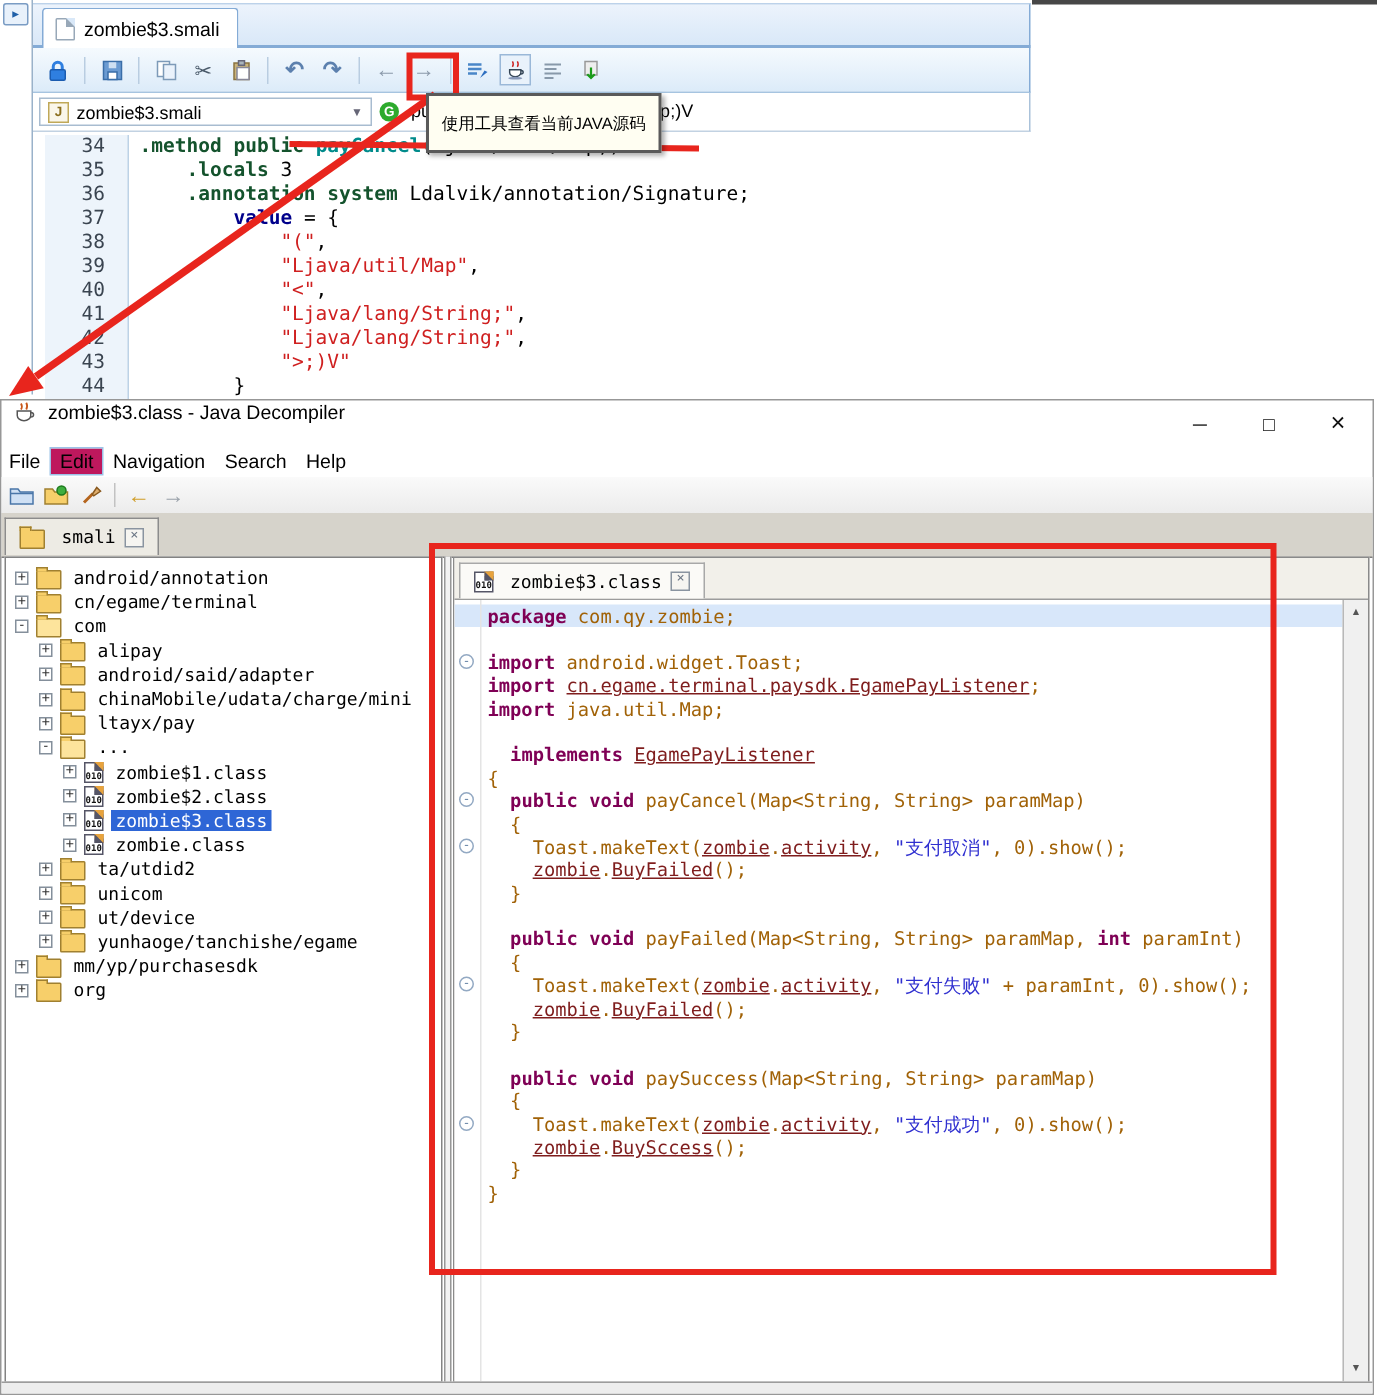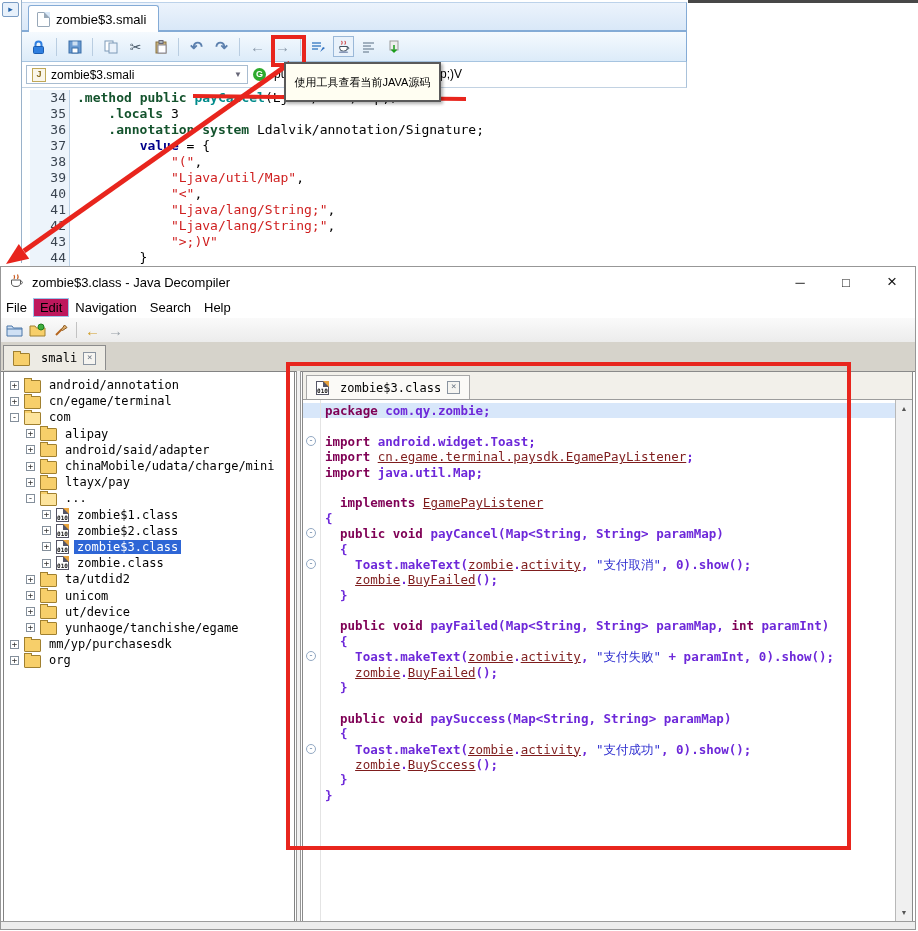--- a/index.html
+++ b/index.html
@@ -31,36 +31,36 @@
          background:#fff;display:flex;align-items:center;gap:5px;padding:0 5px;font-size:12px;}
   .ic-j{width:12px;height:12px;background:#faf6ea;border:1px solid #c0a858;color:#8a6d1c;font-weight:bold;
         font-size:9px;text-align:center;line-height:11px;flex:none;}
   .combo-arrow{margin-left:auto;color:#667;font-size:8px;}
   .gicon{position:absolute;left:231px;top:6px;width:13px;height:13px;border-radius:50%;background:#2daa2d;color:#fff;
          font-weight:bold;font-size:9px;text-align:center;line-height:13px;}
   .method-text{position:absolute;left:252px;top:5px;font-size:12px;white-space:pre;}
   .mlink{color:#2244cc;font-weight:bold;text-decoration:underline;}
   .editor{position:absolute;left:22px;top:88px;width:666px;height:178px;background:#fff;padding-top:2px;box-sizing:border-box;}
   .sm-row{display:flex;height:16px;font-family:"DejaVu Sans Mono",monospace;font-size:13px;line-height:16px;}
-  .lnum{width:40px;margin-left:8px;background:#edf4fb;border-right:1px solid #bdd2e6;color:#3a4450;
-        text-align:right;padding-right:3px;box-sizing:border-box;flex:none;}
+  .lnum{width:56px;margin-left:8px;background:#edf4fb;border-right:1px solid #bdd2e6;color:#3a4450;
+        text-align:right;padding-right:15px;box-sizing:border-box;flex:none;}
   .lcode{padding-left:7px;white-space:pre;}
   .sm-k{color:#14532d;font-weight:bold;}
   .sm-t{color:#008b8b;font-weight:bold;}
   .sm-v{color:#00008b;font-weight:bold;}
   .sm-s{color:#cf1f1f;}
   .sm-p{color:#000;}
   .dark-top-line{position:absolute;left:687px;top:0;width:231px;height:3px;background:#474747;}
   
   .tooltip{position:absolute;left:284px;top:62px;width:157px;height:40px;box-sizing:border-box;background:#fffef2;
            border:2px solid #5a5a5a;box-shadow:2px 2px 3px rgba(0,0,0,.3);font-size:11px;display:flex;
            align-items:center;justify-content:center;z-index:45;white-space:nowrap;}
   
   #jd{position:absolute;left:0;top:266px;width:916px;height:664px;background:#fff;border:1px solid #979797;box-sizing:border-box;}
-  .jtitle{height:30px;display:flex;align-items:center;padding-left:7px;gap:7px;font-size:13px;}
+  .jtitle{height:30px;display:flex;align-items:flex-start;padding-left:7px;gap:7px;font-size:13px;}
   .wbtns{margin-left:auto;display:flex;height:100%;}
   .wbtn{width:46px;display:flex;align-items:center;justify-content:center;font-size:13px;color:#111;}
   .wbtn.close{font-size:17px;}
   .jmenu{height:21px;display:flex;align-items:center;font-size:13px;padding-left:3px;}
   .menu-item{padding:1px 6px;margin-right:1px;}
   .menu-item:first-child{margin-left:-4px;}
   .menu-item.active{background:#be185d;outline:1px solid #9cc3e8;}
   .jtoolbar{height:24px;display:flex;align-items:center;gap:4px;padding-left:4px;background:linear-gradient(#fafafa,#ececec);}
   .jtbtn{width:19px;height:19px;display:flex;align-items:center;justify-content:center;flex:none;}
   .jsep{width:1px;height:16px;background:#c2c2c2;margin:0 2px;}
@@ -98,21 +98,21 @@
   .jcodearea{position:absolute;left:0;top:28px;right:0;bottom:0;background:#fff;overflow:hidden;}
   .hlline{position:absolute;left:0;top:3px;right:17px;height:15px;background:#d8e7fa;}
   .jgutter{position:absolute;left:0;top:0;width:17px;bottom:0;border-right:1px solid #e4e4e4;}
   .fold{position:absolute;left:3px;width:10px;height:10px;box-sizing:border-box;border:1px solid #93a9c3;border-radius:50%;
         color:#6b87a8;font-size:9px;line-height:7px;text-align:center;background:#fff;}
   .jlines{position:absolute;left:22px;top:3px;right:18px;}
   .jrow{height:15.4px;white-space:pre;font-family:"DejaVu Sans Mono",monospace;font-size:12.5px;line-height:15.4px;}
   .jv-K{color:#7f0055;font-weight:bold;}
   .jv-S{color:#3030d0;}
   .jv-L{color:#7f1d1d;text-decoration:underline;}
-  .jv-P{color:#6d28d9;font-weight:bold;}
+  .jv-P{color:#a16207;}
   .vscroll{position:absolute;right:0;top:0;width:17px;bottom:0;background:#f0f0f0;border-left:1px solid #b8b8b8;box-sizing:border-box;}
   .sarr{position:absolute;left:0;width:16px;height:15px;text-align:center;font-size:7px;color:#555;line-height:15px;}
   .sarr.up{top:1px;}  .sarr.down{bottom:1px;}
   .jd-bottom{position:absolute;left:0;right:0;bottom:0;height:7px;background:#ededed;border-top:1px solid #9c9c9c;}
   #annot{position:absolute;left:0;top:0;pointer-events:none;z-index:40;}
 </style>
 </head>
 <body>
 
 <div class="dark-top-line"></div>

